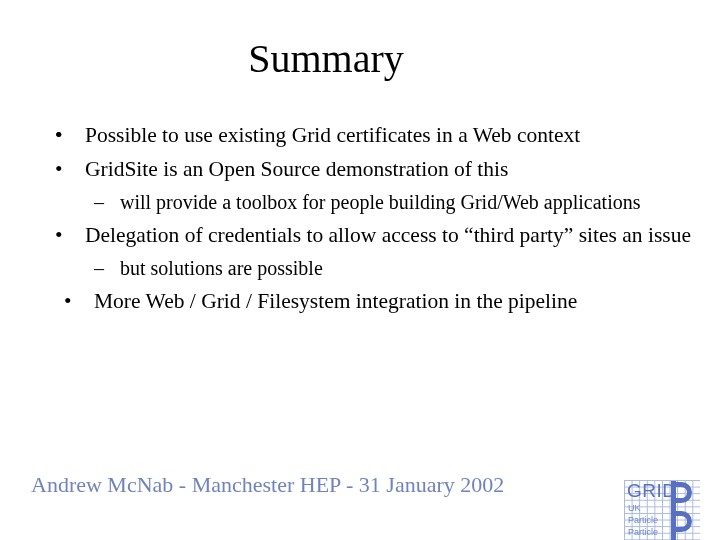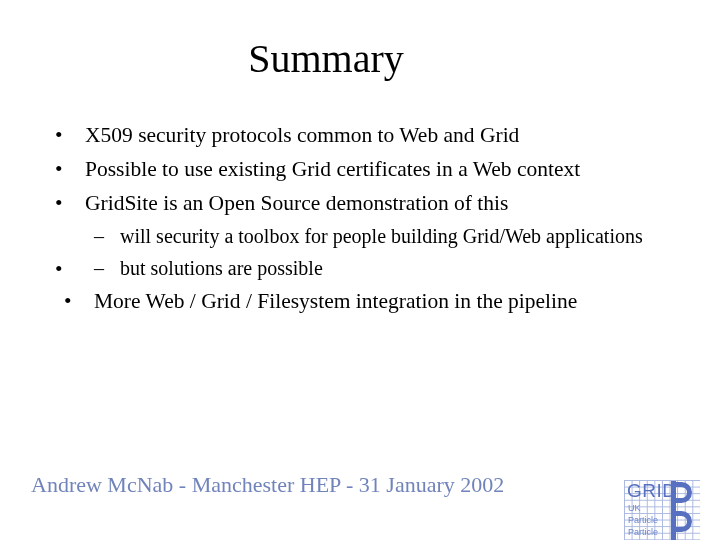--- a/index.html
+++ b/index.html
@@ -176,40 +176,40 @@
 <body>
 
 <div id="slide">
 
   <div id="slide-title">Summary</div>
 
   <div id="body">
 
     <div class="bullet-row lvl1">
       <span class="marker">•</span>
-      <span class="bullet-text">X509 security protocols common to Web and Grid</span>
     </div>
 
     <div class="bullet-row lvl1">
       <span class="marker">•</span>
       <span class="bullet-text">Possible to use existing Grid certificates in a Web context</span>
     </div>
 
     <div class="bullet-row lvl1">
       <span class="marker">•</span>
       <span class="bullet-text">GridSite is an Open Source demonstration of this</span>
     </div>
 
     <div class="bullet-row lvl2">
       <span class="marker">–</span>
-      <span class="bullet-text">will security a toolbox for people building Grid/Web applications</span>
-    </div>
-
-    <div class="bullet-row lvl1">
-      <span class="marker">•</span>
+      <span class="bullet-text">will provide a toolbox for people building Grid/Web applications</span>
+    </div>
+
+    <div class="bullet-row lvl1">
+      <span class="marker">•</span>
+      <span class="bullet-text">Delegation of credentials to allow access to “third party” sites an issue</span>
     </div>
 
     <div class="bullet-row lvl2">
       <span class="marker">–</span>
       <span class="bullet-text">but solutions are possible</span>
     </div>
 
     <div class="bullet-row lvl1 shifted">
       <span class="marker">•</span>
       <span class="bullet-text">More Web / Grid / Filesystem integration in the pipeline</span>

